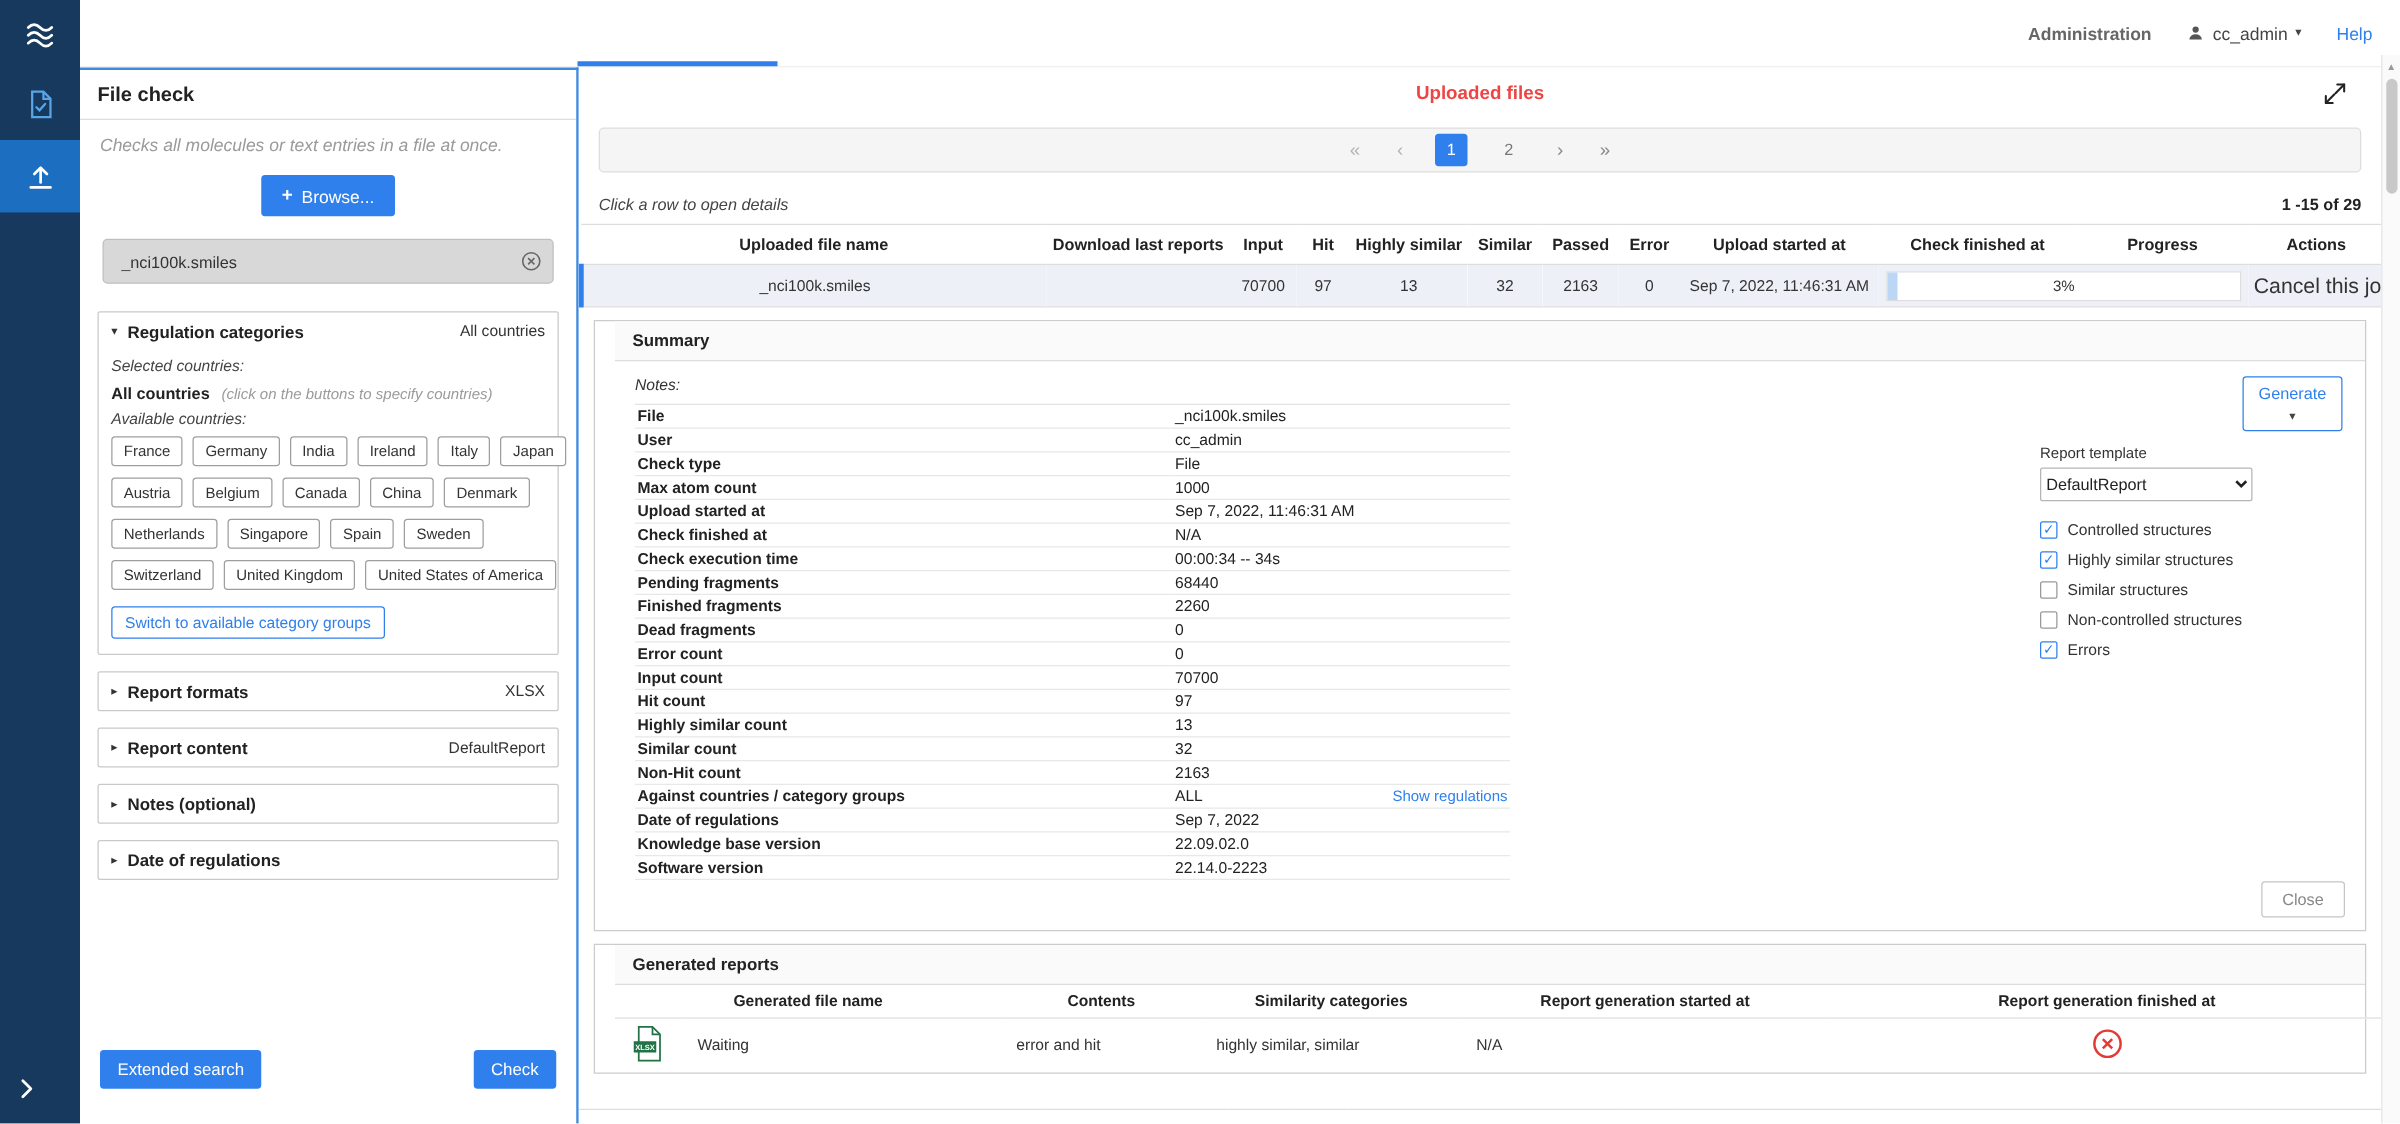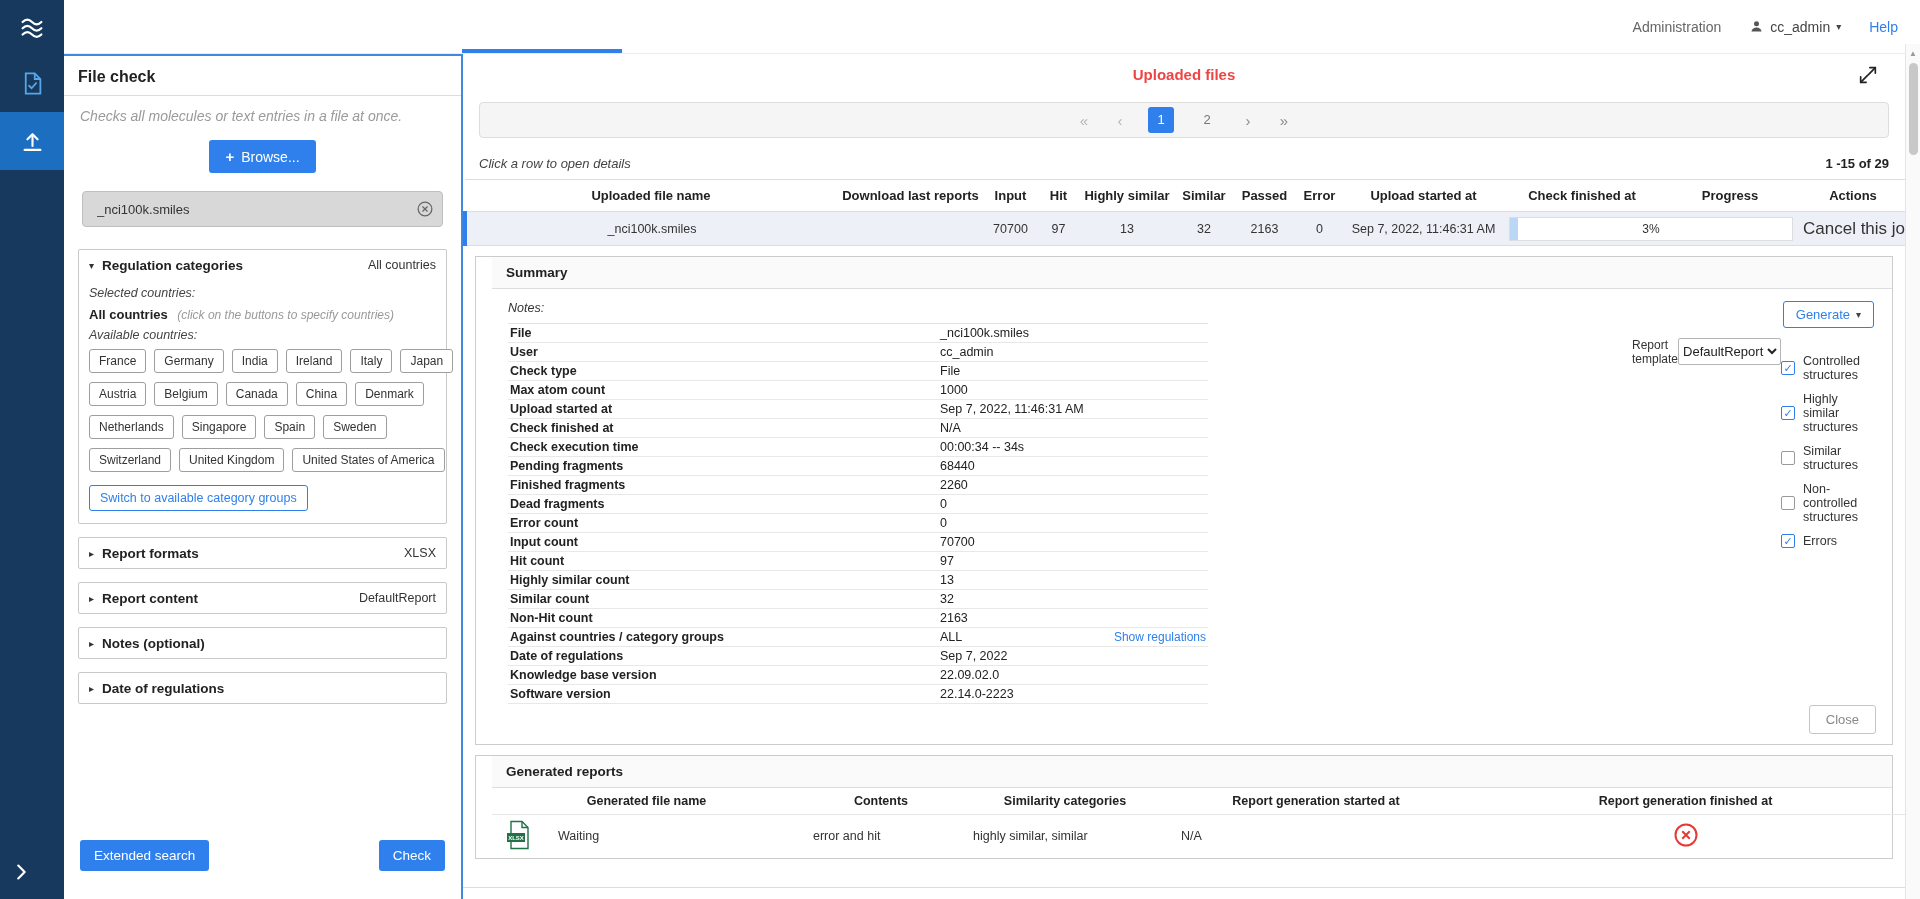--- a/index.html
+++ b/index.html
@@ -17,21 +17,21 @@
   .rail-item { width:64px; height:58px; display:flex; align-items:center; justify-content:center; cursor:pointer; }
   .rail-item.active { background:#1c6fc0; }
   .rail-expand { margin-top:auto; margin-bottom:12px; align-self:flex-start; padding-left:10px; cursor:pointer; }
 
   
   .topbar { position:absolute; left:64px; top:0; right:0; height:54px; background:#fff;
             border-bottom:1px solid #ececec; display:flex; align-items:center; justify-content:flex-end;
             padding:0 22px; }
   .tab-indicator { position:absolute; left:398px; bottom:0; width:160px; height:4px; background:#2f80ed; }
   .topbar-right { display:flex; align-items:center; gap:28px; font-size:14px; }
-  .admin-link { color:#666; cursor:pointer; }
+  .admin-link { color:#666; cursor:pointer;font-weight:bold; }
   .user-menu { display:flex; align-items:center; gap:6px; color:#444; cursor:pointer; }
   .caret { font-size:10px; color:#444; }
   .help-link { color:#2f80ed; cursor:pointer; text-decoration:none; }
 
   
   .left-panel { position:absolute; left:64px; top:54px; width:399px; bottom:0; background:#fff;
                 border-top:2px solid #3f8ae0; border-right:2px solid #3f8ae0;
                 display:flex; flex-direction:column; padding:10px 14px 28px; overflow:hidden; }
   .panel-title { font-size:16px; font-weight:bold; color:#222; margin:2px -14px 10px; padding:0 14px 9px; border-bottom:1px solid #ddd; }
   .panel-desc { font-style:italic; color:#9a9a9a; font-size:14px; margin:2px 2px 16px; }
@@ -101,22 +101,22 @@
   .detail-body { position:relative; padding:10px 16px 40px; }
   .notes-label { font-style:italic; font-size:12.5px; color:#333; margin:2px 0 8px; }
   table.kv { width:700px; border-collapse:collapse; border-top:1px solid #e2e2e2; }
   .kv td { font-size:12.5px; line-height:14px; padding:2px; border-bottom:1px solid #e8e8e8; color:#222; }
   .kv td.k { font-weight:bold; width:430px; }
   .kv-flex { display:flex; justify-content:space-between; align-items:center;text-align:right; }
   .link { color:#2f80ed; cursor:pointer; font-size:12px; text-decoration:none; }
 
   .summary-controls { position:absolute; top:12px; right:18px; display:flex; flex-direction:column; align-items:flex-end; }
   .generate-btn { background:#fff; border:1px solid #2f80ed; color:#2f80ed; border-radius:3px; font-size:13px;
-                  padding:5px 12px; cursor:pointer; display:inline-flex; align-items:center; gap:6px; font-family:inherit; }
-  .template-block { margin:10px 70px 0 0; width:172px; display:flex; flex-direction:row; align-items:flex-start; }
+                  padding:5px 12px; cursor:pointer; display:inline-flex; align-items:center; gap:6px; font-family:inherit;flex-direction:column; }
+  .template-block { margin:10px 70px 0 0; width:172px; display:flex; flex-direction:column; align-items:flex-start; }
   .template-label { font-size:12px; color:#333; margin-bottom:5px; }
   .template-select { width:170px; height:27px; font-size:13px; border:1px solid #b5b5b5; border-radius:2px;
                      background:#fff; color:#222; font-family:inherit; }
   .options { margin-top:16px; display:flex; flex-direction:column; gap:10px; }
   .opt-row { display:flex; align-items:center; gap:8px; font-size:12.5px; color:#333; cursor:pointer; }
   .cb { width:14px; height:14px; border:1px solid #999; border-radius:2px; background:#fff;
         display:inline-flex; align-items:center; justify-content:center; flex:0 0 auto; }
   .cb .tick { display:none; color:#2f80ed; font-size:11px; font-weight:bold; line-height:1; }
   .cb.checked { border-color:#2f80ed; }
   .cb.checked .tick { display:block; }

